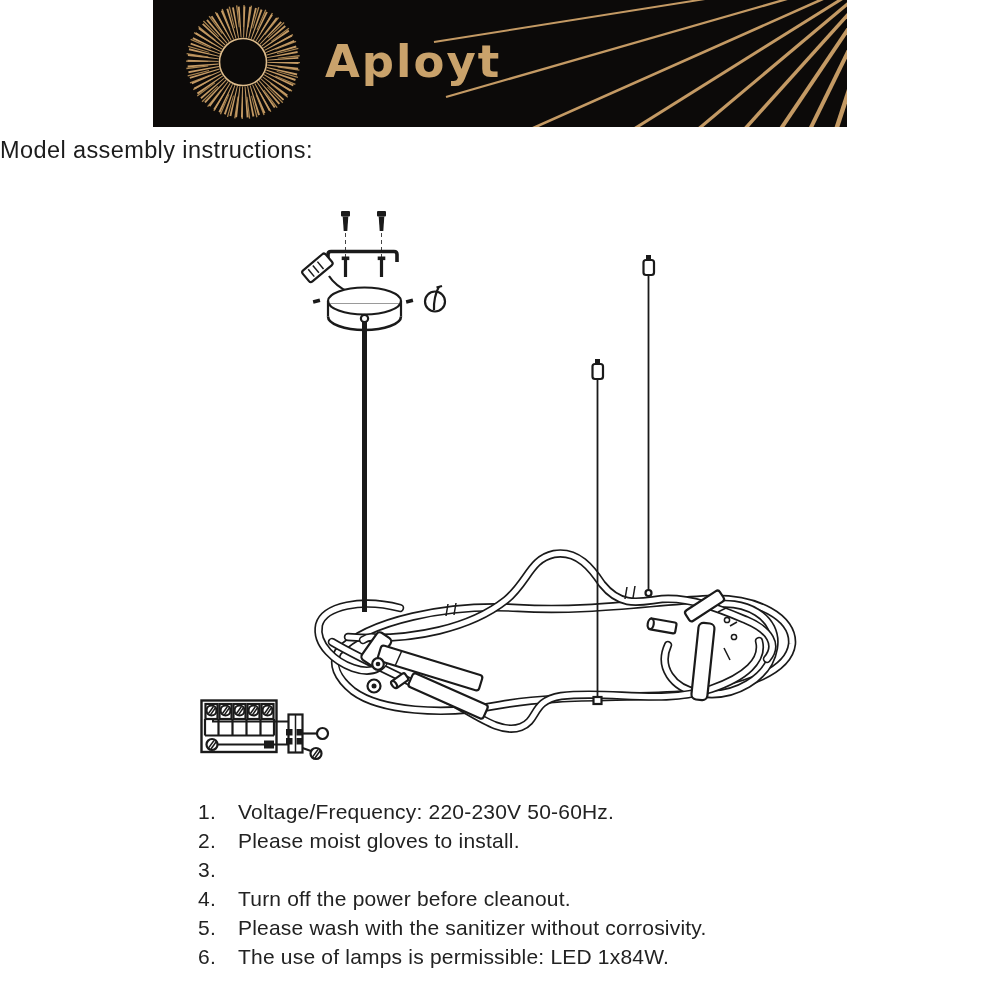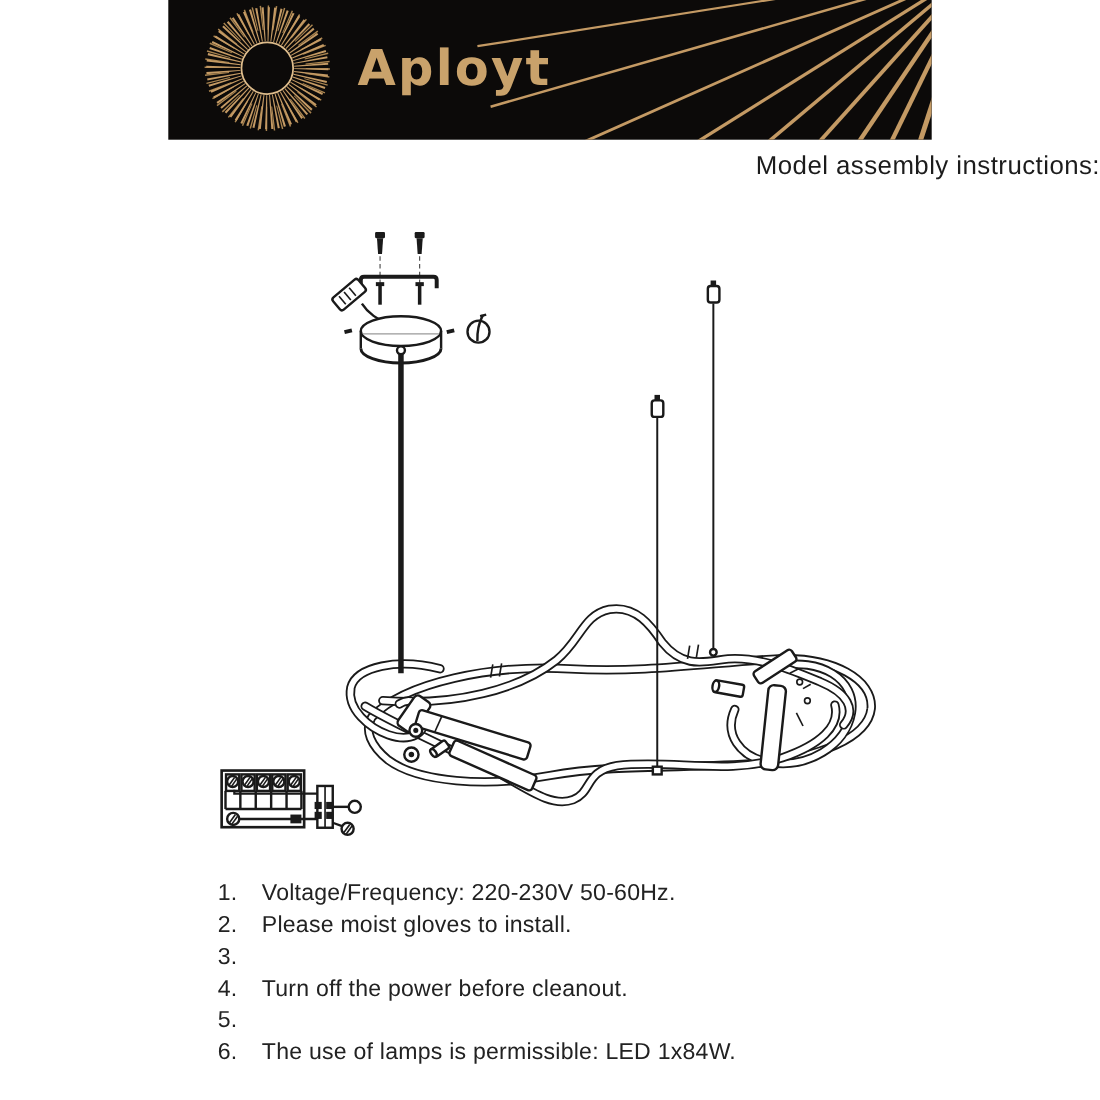--- a/index.html
+++ b/index.html
@@ -11,21 +11,21 @@
     position:absolute;left:153px;top:0;width:694px;height:127px;
     background:#0c0a09;overflow:hidden;
   }
   .banner svg{position:absolute;left:0;top:0;}
   .wordmark{
     position:absolute;left:172px;top:0;height:127px;line-height:123px;
     font-family:"DejaVu Sans",sans-serif;font-weight:700;font-size:45px;
     letter-spacing:2px;color:#c9a26b;
   }
   .titleblock{
-    position:absolute;left:0;top:136px;width:1000px;text-align:right;
+    position:absolute;left:0;top:136px;width:1000px;text-align:left;
     font-size:23.5px;line-height:29px;font-weight:500;color:#1c1c1c;
     letter-spacing:.4px;
   }
   .diagram-svg{position:absolute;left:0;top:0;pointer-events:none;}
   .instructions{
     position:absolute;left:198px;top:797px;width:700px;
     font-size:21px;line-height:29px;color:#222222;letter-spacing:.2px;
   }
   .item{display:flex;}
   .item .num{width:40px;flex:0 0 40px;}
@@ -265,18 +265,19 @@
   </div>
   <div class="item">
     <span class="num">3.</span>
   </div>
   <div class="item">
     <span class="num">4.</span>
     <span class="txt">Turn off the power before cleanout.</span>
   </div>
   <div class="item">
     <span class="num">5.</span>
+    <span class="txt">Please wash with the sanitizer without corrosivity.</span>
   </div>
   <div class="item">
     <span class="num">6.</span>
     <span class="txt">The use of lamps is permissible: LED 1x84W.</span>
   </div>
 </div>
 
 </body></html>

